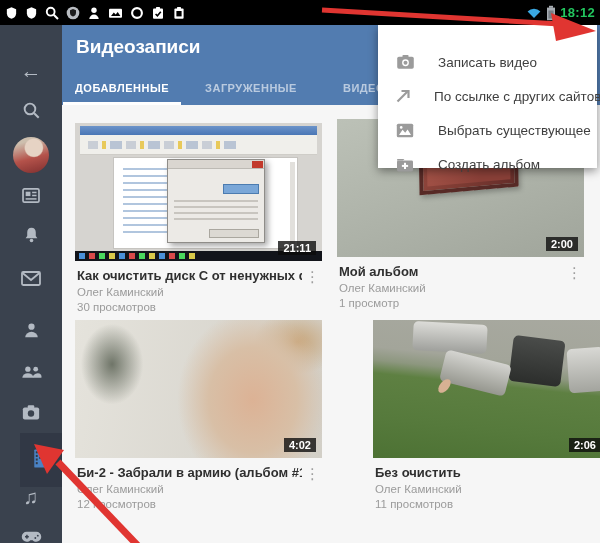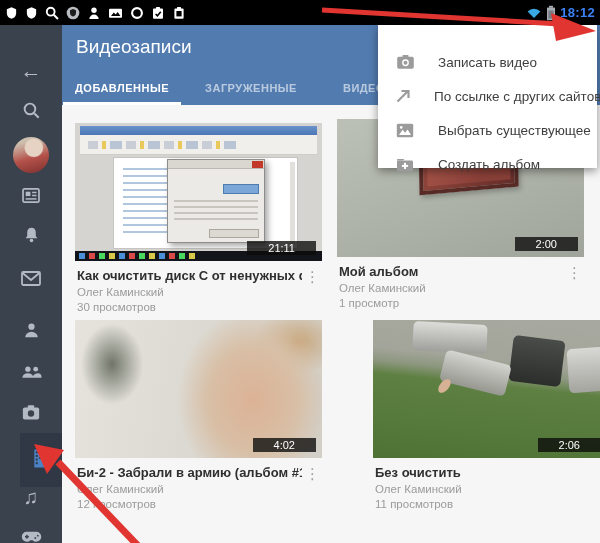--- a/index.html
+++ b/index.html
@@ -4,58 +4,58 @@
 <style>
   * { margin:0; padding:0; box-sizing:border-box; }
   body { font-family:"Liberation Sans","DejaVu Sans",sans-serif; background:#444; }
   .screen { position:relative; width:600px; height:543px; background:#f6f6f6; overflow:hidden; }
 
   
   .status-bar { position:absolute; top:0; left:0; width:600px; height:25px; background:#000;
     display:flex; align-items:center; padding:0 5px; z-index:10; }
   .sb-left { display:flex; align-items:center; gap:7px; flex:1; }
   .sb-right { display:flex; align-items:center; gap:4px; }
-  .sb-time { color:#3b82f6; font-size:13px; font-weight:bold; letter-spacing:.3px; }
+  .sb-time { color:#22c55e; font-size:13px; font-weight:bold; letter-spacing:.3px; }
   .sb-ic { display:flex; align-items:center; }
 
   
   .sidebar { position:absolute; top:25px; left:0; width:62px; height:518px; background:#3a424e; z-index:5; }
   .side-item { position:absolute; left:0; width:62px; height:34px; display:flex; align-items:center;
     justify-content:center; color:#b3bac3; cursor:pointer; }
   .side-item.active { left:20px; width:42px; height:54px; background:#313845; color:#4a82c4; }
   .avatar { width:36px; height:36px; border-radius:50%;
     background: radial-gradient(circle at 58% 30%, #e6d3c4 0 26%, rgba(0,0,0,0) 30%),
                 linear-gradient(165deg,#cdbfae 18%,#b4524a 58%,#7e2f2f 100%); }
   .glyph-arrow { font-size:21px; line-height:1; }
   .glyph-note { font-size:20px; line-height:1; }
 
   
   .header { position:absolute; left:62px; top:25px; width:538px; height:80px; background:#527cb0; z-index:6; }
-  .header-title { padding:11px 0 0 14px; color:#fff; font-size:19px; font-weight:400; }
+  .header-title { padding:11px 0 0 14px; color:#fff; font-size:19px; font-weight:700; }
   .tabs { position:absolute; bottom:0; left:0; right:0; height:30px; display:flex; padding-left:1px; }
   .tab { padding:0 12px; line-height:27px; font-size:11px; font-weight:bold; letter-spacing:.5px;
     color:rgba(255,255,255,.6); white-space:nowrap; cursor:pointer; }
   .tab.active { color:#fff; border-bottom:3px solid #fff; }
   .tab:nth-child(3){ margin-left:22px; }
   .tab:nth-child(2){ margin-left:12px; }
 
   
   .content { position:absolute; left:62px; top:105px; width:538px; height:438px; background:#f6f6f6; }
   .card { position:absolute; width:247px; cursor:pointer; }
   .card.c0 { left:13px;  top:18px; }
   .card.c1 { left:275px; top:14px; }
   .card.c2 { left:13px;  top:215px; }
   .card.c3 { left:275px; top:215px;margin-left:36px; }
   .thumb { position:relative; width:247px; height:138px; overflow:hidden; background:#ddd; }
   .meta { position:relative; padding:7px 20px 0 2px; }
   .v-title { font-size:13px; font-weight:bold; color:#2f2f2f; white-space:nowrap; overflow:hidden; }
   .v-author, .v-views { font-size:11.5px; color:#9b9b9b; margin-top:3px; }
   .dots { position:absolute; right:2px; top:8px; color:#9e9e9e; font-size:15px; line-height:1; cursor:pointer; }
   .duration { position:absolute; right:6px; bottom:6px; background:rgba(10,10,10,.78); color:#fff;
-    font-size:11px; font-weight:normal; padding:1px 21px; }
+    font-size:11px; font-weight:bold; padding:1px 5px; }
 
   
   .thumb-win { background:#d6d4d0; }
   .win-titlebar { position:absolute; top:3px; left:5px; right:5px; height:9px;
     background:linear-gradient(#6b93c9,#4a76b5); }
   .win-ribbon { position:absolute; top:12px; left:5px; right:5px; height:20px; background:#f0efeb;
     border-bottom:1px solid #cfcdc8; }
   .ribbon-bits { position:absolute; left:8px; top:6px; width:150px; height:8px;
     background:repeating-linear-gradient(90deg,#c9ced6 0 10px,#f0efeb 10px 14px,#e8c95a 14px 18px,#f0efeb 18px 22px,#b9c4d4 22px 34px,#f0efeb 34px 38px); }
   .win-page { position:absolute; top:34px; left:38px; right:24px; bottom:12px; background:#fff;

